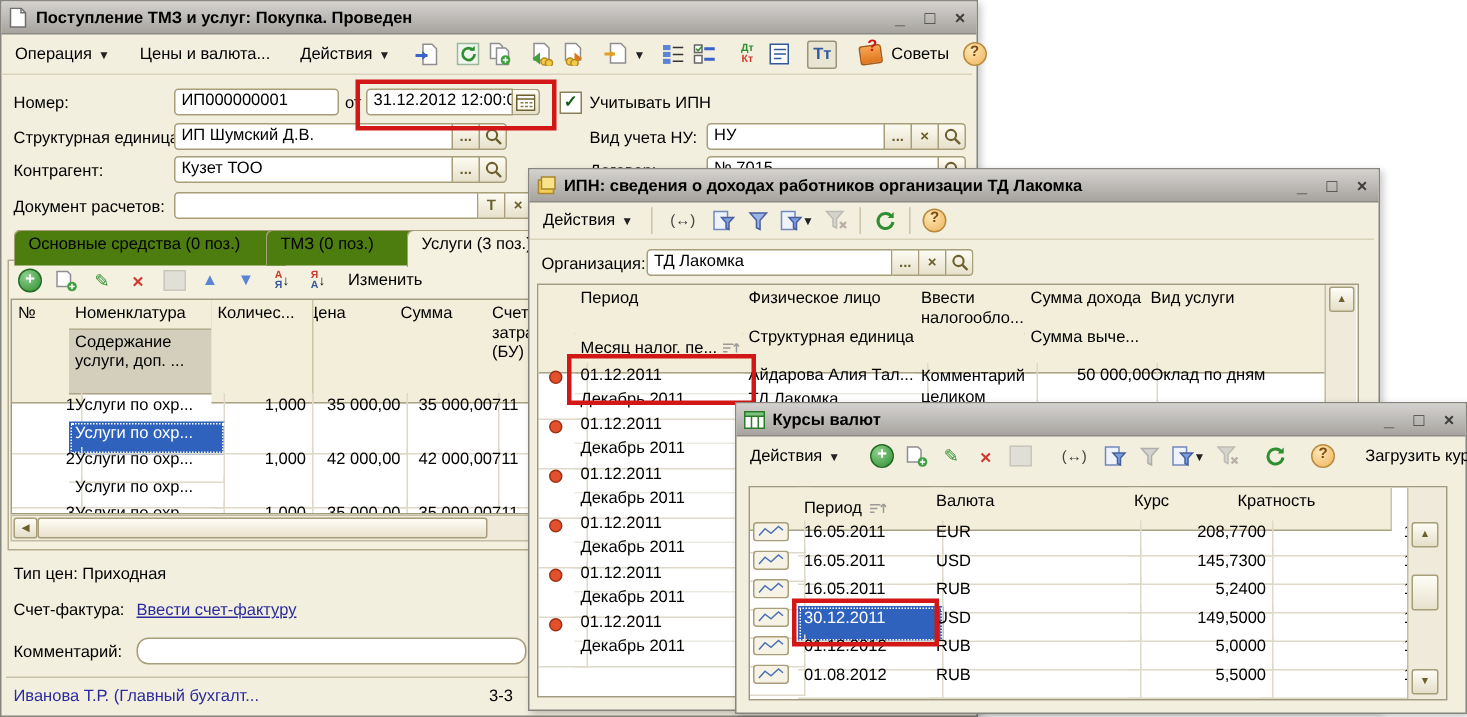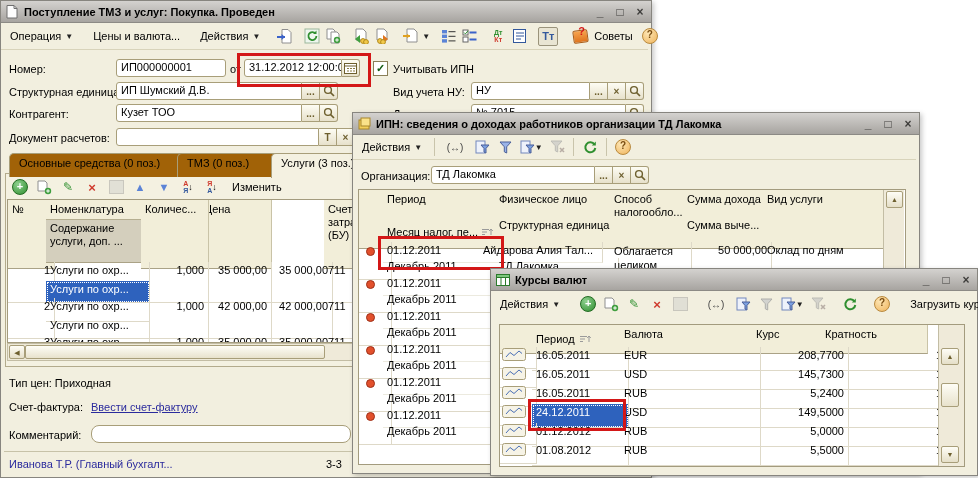--- a/index.html
+++ b/index.html
@@ -20,21 +20,21 @@
   .fg{position:absolute;display:flex;height:18px}
   .fv{flex:1;background:#fff;border:1px solid #a89e79;border-radius:3px 0 0 3px;padding:1px 4px;
       white-space:nowrap;overflow:hidden}
   .fv.solo{border-radius:3px}
   .fb{width:17px;background:linear-gradient(#fdfcf3,#e7e1cb);border:1px solid #a89e79;border-left:none;
       display:flex;align-items:center;justify-content:center;color:#6d5f2e;font-weight:bold;font-size:10px}
   .fb:last-child{border-radius:0 3px 3px 0}
   .cb{position:absolute;display:flex;align-items:center;gap:5px}
   .cbx{width:13px;height:13px;background:#fff;border:1px solid #8a7f58;display:flex;align-items:center;
        justify-content:center;color:#145c14;font-weight:bold;font-size:11px;line-height:1}
-  .tab{position:absolute;top:152px;height:20px;background:#a16207;border:1px solid #a89e79;border-bottom:none;
+  .tab{position:absolute;top:152px;height:20px;background:#4d7c0f;border:1px solid #a89e79;border-bottom:none;
        border-radius:5px 5px 0 0;padding:3px 9px 0;white-space:nowrap;overflow:hidden;z-index:2}
   .tab.act{background:#f4f1e1;height:21px;z-index:3}
   .panel{position:absolute;border:1px solid #b3ab8c;background:#f4f1e1}
   .grid{position:absolute;background:#fff;border:1px solid #a39b7e;overflow:hidden}
   .hc{position:absolute;background:#f2eed9;border-right:1px solid #c9c3a7;border-bottom:1px solid #aaa286;
       padding:3px 4px;overflow:hidden;white-space:nowrap}
   .c{position:absolute;border-right:1px solid #ded9c8;border-bottom:1px solid #ded9c8;padding:2px 4px;
      white-space:nowrap;overflow:hidden}
   .num{text-align:right}
   .sel{background:#2e62bd;color:#fff;outline:1px dotted #fff;outline-offset:-2px}
@@ -319,20 +319,21 @@
   </div>
 
   <div class="grid" style="left:6px;top:198px;width:632px;height:142px">
     <div class="hc" style="left:0;top:0;width:38px;height:62px"><span>№</span></div>
     <div class="hc" style="left:38px;top:0;width:95px;height:62px;padding:0">
       <div style="padding:3px 4px">Номенклатура</div>
       <div style="position:absolute;left:0;right:0;top:19px;bottom:0;background:#d4cfbd;border-top:1px solid #b5ae90;padding:2px 4px;white-space:normal;line-height:13px">Содержание услуги, доп. ...</div>
     </div>
     <div class="hc" style="left:192px;top:0;width:63px;height:62px"><span>Цена</span></div>
     <div class="hc" style="left:133px;top:0;width:59px;height:62px"><span>Количес...</span></div>
+    <div class="hc" style="left:255px;top:0;width:61px;height:62px"><span>Сумма</span></div>
     <div class="hc" style="left:316px;top:0;width:316px;height:62px">
       <div style="width:36px;white-space:normal;line-height:13px">Счет затрат (БУ)</div>
     </div>
 
     <div class="c num" style="left:0;top:62px;width:38px;height:19px;border-bottom:none">1</div>
     <div class="c" style="left:38px;top:62px;width:95px;height:19px">Услуги по охр...</div>
     <div class="c num" style="left:133px;top:62px;width:59px;height:36px">1,000</div>
     <div class="c num" style="left:192px;top:62px;width:63px;height:36px">35 000,00</div>
     <div class="c num" style="left:255px;top:62px;width:61px;height:36px">35 000,00</div>
     <div class="c" style="left:316px;top:62px;width:316px;height:36px">711</div>
@@ -453,33 +454,33 @@
     <div class="hc" style="left:24px;top:0;width:112px;height:26px"><span>Период</span></div>
     <div class="hc" style="left:24px;top:26px;width:112px;height:26px;display:flex;align-items:center;gap:3px">
       <span style="overflow:hidden">Месяц налог. пе...</span>
       <svg width="12" height="8" viewBox="0 0 12 8" style="flex:none">
           <path d="M1 1.5h7M1 4h5M1 6.5h3" stroke="#9a9a9a"></path>
           <path d="M10 7V1M10 1l-1.8 2M10 1l1.8 2" stroke="#9a9a9a" fill="none"></path>
         </svg>
     </div>
     <div class="hc" style="left:136px;top:0;width:115px;height:26px"><span>Физическое лицо</span></div>
     <div class="hc" style="left:136px;top:26px;width:115px;height:26px"><span>Структурная единица</span></div>
-    <div class="hc" style="left:251px;top:0;width:73px;height:52px;white-space:normal;line-height:13px"><span>Способ налогообло...</span></div>
+    <div class="hc" style="left:251px;top:0;width:73px;height:52px;white-space:normal;line-height:13px"><span>Ввести налогообло...</span></div>
     <div class="hc" style="left:324px;top:0;width:80px;height:26px"><span>Сумма дохода</span></div>
     <div class="hc" style="left:324px;top:26px;width:80px;height:26px"><span>Сумма выче...</span></div>
     <div class="hc" style="left:404px;top:0;width:120px;height:52px"><span>Вид услуги</span></div>
 
     <div class="c" style="left:0;top:52px;width:24px;height:33px">
         <span class="dot" style="left:7px;top:5px"></span>
       </div>
     <div class="c" style="left:24px;top:52px;width:112px;height:16px;border-bottom:1px solid #eceadf">01.12.2011</div>
     <div class="c" style="left:24px;top:68px;width:112px;height:17px">Декабрь 2011</div>
-    <div class="c" style="left:120px;top:52px;width:115px;height:16px;border-bottom:1px solid #eceadf">Айдарова Алия Тал...</div>
+    <div class="c" style="left:136px;top:52px;width:115px;height:16px;border-bottom:1px solid #eceadf">Айдарова Алия Тал...</div>
     <div class="c" style="left:136px;top:68px;width:115px;height:17px">ТД Лакомка</div>
-    <div class="c" style="left:251px;top:52px;width:73px;height:33px;white-space:normal;line-height:14px">Облагается целиком</div>
+    <div class="c" style="left:251px;top:52px;width:73px;height:33px;white-space:normal;line-height:14px">Комментарий целиком</div>
     <div class="c num" style="left:324px;top:52px;width:80px;height:33px">50 000,00</div>
     <div class="c" style="left:404px;top:52px;width:120px;height:33px">Оклад по дням</div>
 
     <div class="c" style="left:0;top:85px;width:24px;height:33px">
         <span class="dot" style="left:7px;top:5px"></span>
       </div>
     <div class="c" style="left:24px;top:85px;width:112px;height:16px;border-bottom:1px solid #eceadf">01.12.2011</div>
     <div class="c" style="left:24px;top:101px;width:112px;height:17px">Декабрь 2011</div>
     <div class="c" style="left:136px;top:85px;width:115px;height:33px"></div>
     <div class="c" style="left:251px;top:85px;width:73px;height:33px"></div>
@@ -665,21 +666,21 @@
     <div class="c" style="left:120px;top:60px;width:132px;height:19px">RUB</div>
     <div class="c num" style="left:252px;top:60px;width:88px;height:19px">5,2400</div>
     <div class="c num" style="left:340px;top:60px;width:98px;height:19px">1</div>
 
     <div class="c" style="left:0;top:79px;width:32px;height:19px;padding:1px 2px">
       <svg width="24" height="13">
           <rect x="0.5" y="0.5" width="23" height="12" rx="2" fill="#f6f3e6" stroke="#a89e79"></rect>
           <path d="M4 9l4-4.5 4 3 5-4.5 3 2.5" fill="none" stroke="#4a6fb5"></path>
         </svg>
     </div>
-    <div class="c sel" style="left:32px;top:79px;width:88px;height:19px">24.12.2011</div>
+    <div class="c sel" style="left:32px;top:79px;width:88px;height:19px">30.12.2011</div>
     <div class="c" style="left:120px;top:79px;width:132px;height:19px">USD</div>
     <div class="c num" style="left:252px;top:79px;width:88px;height:19px">149,5000</div>
     <div class="c num" style="left:340px;top:79px;width:98px;height:19px">1</div>
 
     <div class="c" style="left:0;top:98px;width:32px;height:19px;padding:1px 2px">
       <svg width="24" height="13">
           <rect x="0.5" y="0.5" width="23" height="12" rx="2" fill="#f6f3e6" stroke="#a89e79"></rect>
           <path d="M4 9l4-4.5 4 3 5-4.5 3 2.5" fill="none" stroke="#4a6fb5"></path>
         </svg>
     </div>

